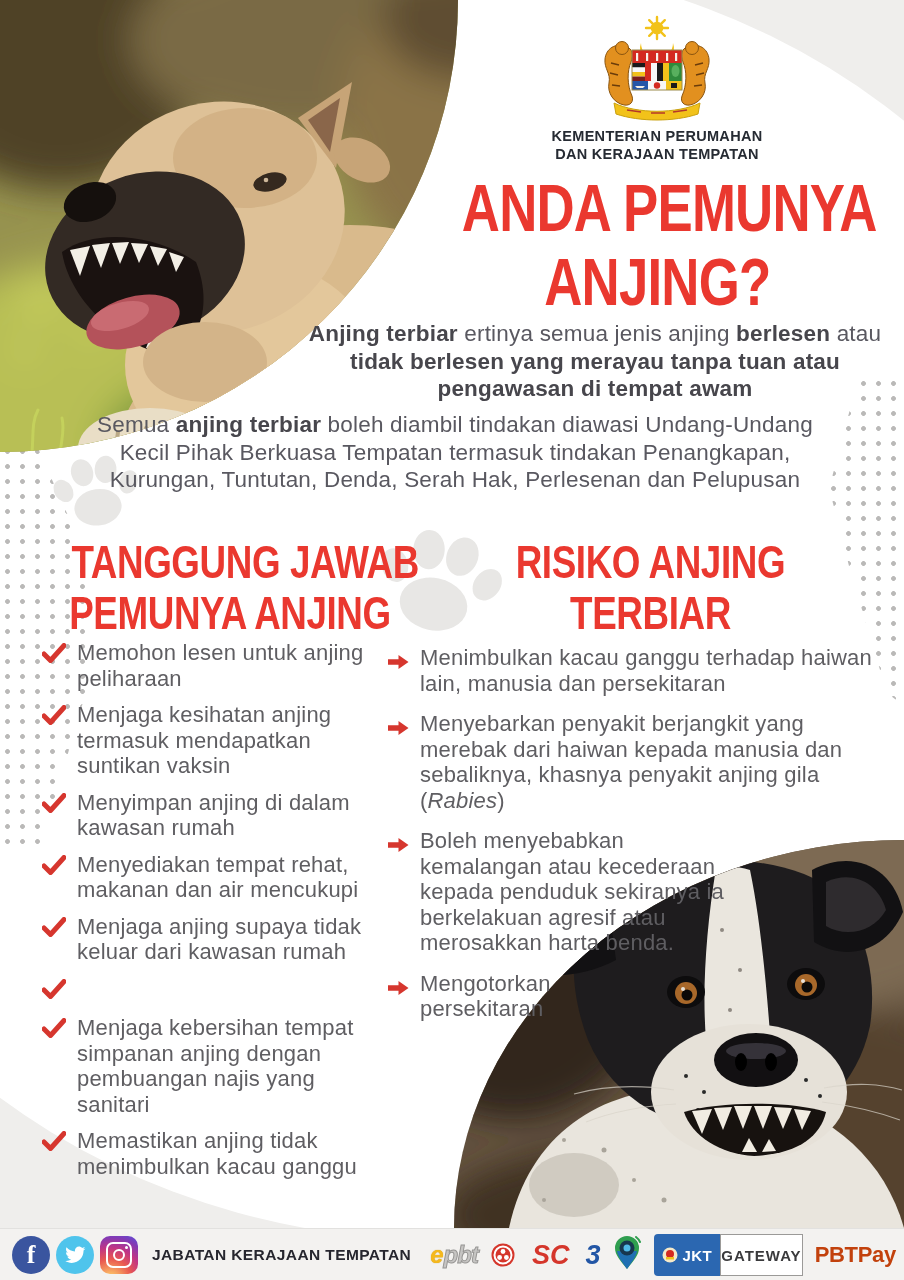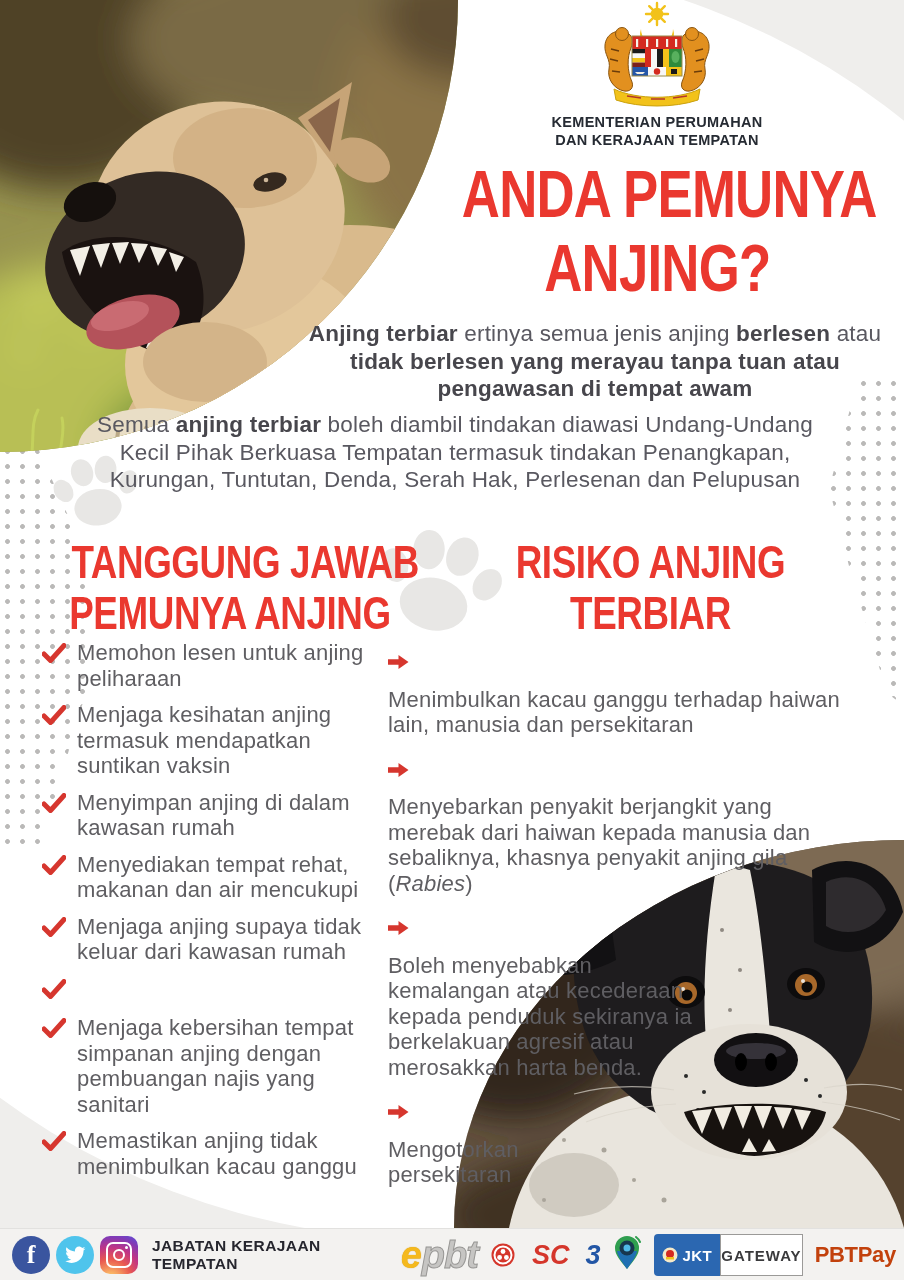--- a/index.html
+++ b/index.html
@@ -23,21 +23,21 @@
   .dots-right{left:826px;top:376px;width:78px;height:330px;
     clip-path:polygon(42% 0,100% 0,100% 100%,78% 96%,30% 58%,4% 34%);}
   .paw{position:absolute;z-index:2;opacity:.95;}
   
   .photo-tl{position:absolute;left:0;top:0;width:520px;height:470px;z-index:3;
     clip-path:ellipse(458px 452px at 0% 0%);}
   .photo-br{position:absolute;left:454px;top:840px;width:450px;height:388px;z-index:3;
     clip-path:ellipse(450px 388px at 100% 100%);}
   .photo-tl svg,.photo-br svg{display:block;}
   
-  .header{position:absolute;left:410px;top:1px;width:494px;text-align:center;z-index:4;}
+  .header{position:absolute;left:410px;top:15px;width:494px;text-align:center;z-index:4;}
   .crest{display:inline-block;}
   .ministry{margin-top:2px;font-size:14.5px;font-weight:800;color:#262b33;
     letter-spacing:.3px;line-height:18px;}
   .title{margin-top:8px;color:#ea382f;font-weight:800;font-size:66px;line-height:74px;}
   .cond{display:inline-block;transform:scaleX(.8);transform-origin:50% 50%;
     white-space:nowrap;letter-spacing:-1px;}
   
   .para{position:absolute;z-index:4;text-align:center;color:#595860;
     font-size:22.5px;line-height:27.5px;letter-spacing:.2px;}
   .para b{color:#47464c;}
@@ -48,21 +48,21 @@
     font-size:46px;line-height:51px;text-align:center;}
   .col-head .cond{letter-spacing:-.5px;}
   .head-left{left:28px;top:537px;width:404px;}
   .head-right{left:452px;top:537px;width:396px;}
   ul.plist{position:absolute;z-index:4;list-style:none;margin:0;padding:0;}
   .list-left{left:42px;top:640px;width:360px;}
   .list-right{left:388px;top:645px;width:500px;}
   ul.plist li{display:flex;align-items:flex-start;gap:11px;
     color:#5f5e62;font-size:22px;line-height:25.5px;letter-spacing:.2px;}
   .list-left li{margin-bottom:11px;}
-  .list-right li{margin-bottom:15px;flex-direction:column;}
+  .list-right li{margin-bottom:15px;}
   .list-left .item-text{width:300px;}
   .list-right .item-text{width:462px;}
   .list-right li.narrow .item-text{width:318px;}
   .list-right li.narrower .item-text{width:215px;}
   .check-icon{flex:0 0 auto;margin-top:3px;}
   .arrow-icon{flex:0 0 auto;margin-top:5px;}
   .item-text em{font-style:italic;}
   
   .footer{position:absolute;left:0;top:1228px;width:904px;height:52px;z-index:5;
     background:#f3f2f0;border-top:1px solid #e2e1df;
@@ -78,21 +78,21 @@
     display:flex;align-items:center;justify-content:center;}
   .ig-cam{width:22px;height:22px;border:2.5px solid #fff;border-radius:7px;
     position:relative;}
   .ig-cam::before{content:"";position:absolute;left:5px;top:5px;width:8px;height:8px;
     border:2px solid #fff;border-radius:50%;}
   .ig-cam::after{content:"";position:absolute;right:2px;top:2px;width:3px;height:3px;
     background:#fff;border-radius:50%;}
   .footer-label{margin-left:14px;font-size:15.5px;font-weight:800;color:#26262e;
     letter-spacing:.4px;}
   .brandbar{display:flex;align-items:center;margin-left:auto;margin-right:8px;gap:12px;}
-  .epbt{font-style:italic;font-weight:900;font-size:38px;line-height:30px;}
+  .epbt{font-style:italic;font-weight:900;font-size:24px;line-height:30px;}
   .epbt .e{color:#f5b91d;text-shadow:0 0 1px #c98f00;}
   .epbt .pbt{color:#c6c5c3;-webkit-text-stroke:1px #97969ا4;
     -webkit-text-stroke:1px #979694;letter-spacing:-1px;}
   .osc3{display:flex;align-items:center;gap:16px;font-style:italic;font-weight:900;
     font-size:27px;line-height:27px;}
   .osc3 .sc{color:#d5362b;}
   .osc3 .num{color:#2256a5;}
   .jkt-badge{display:flex;align-items:stretch;height:42px;}
   .jkt-blue{display:flex;align-items:center;gap:4px;background:#2b67b1;
     border-radius:4px 0 0 4px;padding:0 8px;}

